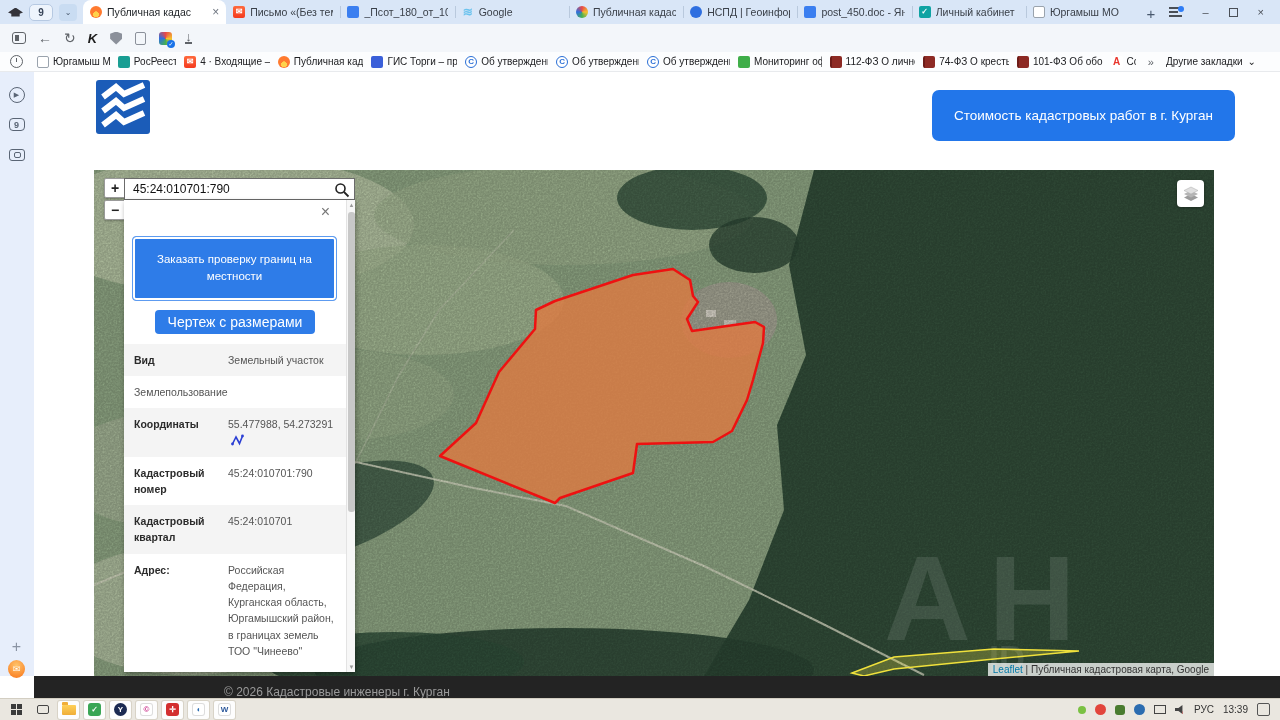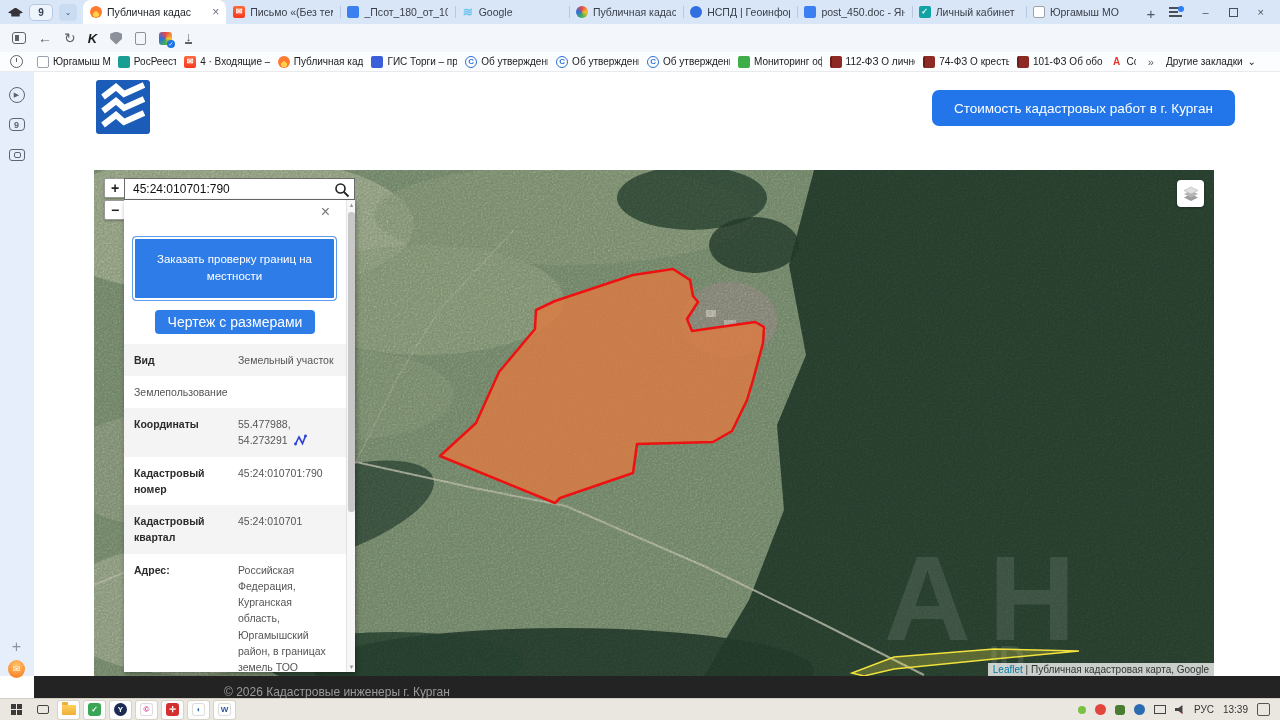--- a/index.html
+++ b/index.html
@@ -76,40 +76,40 @@
   .nine-ic{width:16px;height:13px;border:1.5px solid #5a6575;border-radius:4px;font-size:9px;font-weight:700;display:flex;align-items:center;justify-content:center;color:#5a6575;}
   .cam-ic{width:16px;height:12px;border:1.5px solid #5a6575;border-radius:3px;position:relative;}
   .cam-ic::after{content:"";position:absolute;left:4px;top:2.5px;width:5px;height:4px;border:1.5px solid #5a6575;border-radius:2px;}
   .plus-ic{font-size:16px;color:#8a93a3;}
   .railmail-ic{width:18px;height:18px;border-radius:50%;background:radial-gradient(circle at 50% 30%,#ffc46b,#f97316);display:flex;align-items:center;justify-content:center;color:#fff;font-size:9px;}
 
   
   .page{position:absolute;left:34px;top:72px;width:1246px;height:604px;background:#fff;}
   .logo-box{position:absolute;left:62px;top:8px;width:54px;height:54px;}
   .logo-text{position:absolute;left:130px;top:11px;font-size:15px;font-weight:800;color:#1d3d99;line-height:16.5px;letter-spacing:.4px;}
-  .cta-btn{position:absolute;left:898px;top:18px;height:36px;padding:0 22px;background:#2276ea;border:none;border-radius:7px;color:#fff;font-size:13.5px;display:flex;align-items:center;font-family:"Liberation Sans",sans-serif;}
+  .cta-btn{position:absolute;left:898px;top:18px;height:51px;padding:0 22px;background:#2276ea;border:none;border-radius:7px;color:#fff;font-size:13.5px;display:flex;align-items:center;font-family:"Liberation Sans",sans-serif;}
 
   
   .map{position:absolute;left:60px;top:98px;width:1120px;height:506px;overflow:hidden;background:#8ea583;}
   .zoombtn{position:absolute;width:22px;height:20px;background:#fff;border:1px solid #9a9a9a;border-radius:2px;font-size:14px;font-weight:700;color:#222;display:flex;align-items:center;justify-content:center;box-shadow:0 1px 2px rgba(0,0,0,.25);}
   .searchbox{position:absolute;left:30px;top:8px;width:231px;height:22px;background:#fff;border:1px solid #6b6b6b;}
   .searchbox input{width:100%;height:100%;border:none;outline:none;font-size:12px;padding:0 26px 0 8px;color:#111;font-family:"Liberation Sans",sans-serif;background:transparent;}
   .mag{position:absolute;right:4px;top:3px;}
   .layers-btn{position:absolute;right:10px;top:10px;width:27px;height:27px;background:#fff;border-radius:4px;box-shadow:0 1px 3px rgba(0,0,0,.35);display:flex;align-items:center;justify-content:center;}
   .attrib{position:absolute;right:0;bottom:0;background:rgba(255,255,255,.75);font-size:10px;padding:1px 5px;color:#333;white-space:nowrap;}
   .attrib .lf{color:#0078a8;}
 
   
   .info-panel{position:absolute;left:30px;top:30px;width:231px;height:472px;background:#fff;box-shadow:1px 2px 5px rgba(0,0,0,.35);overflow:hidden;}
   .panel-inner{position:absolute;left:0;top:0;right:9px;}
   .panel-close{position:absolute;top:4px;right:16px;font-size:16px;color:#777;line-height:1;}
   .order-btn{display:block;margin:36px 8px 0;width:205px;background:#2e7ce8;border:1px solid #5d9bf0;box-shadow:inset 0 0 0 2px #fff;color:#fff;font-size:11.5px;padding:14px 12px;border-radius:4px;text-align:center;line-height:1.5;font-family:"Liberation Sans",sans-serif;}
   .draw-btn{display:block;margin:9px auto 10px;background:#2e7ce8;color:#fff;font-size:14px;padding:4px 13px;border-radius:4px;border:none;font-family:"Liberation Sans",sans-serif;}
   .itable{margin-top:4px;font-size:10.5px;}
-  .irow{display:flex;padding:8px 10px;gap:20px;justify-content:space-between;}
+  .irow{display:flex;padding:8px 10px;gap:10px;justify-content:space-between;}
   .irow.gray{background:#f4f4f4;}
   .ilabel{width:84px;font-weight:700;color:#2b2b2b;line-height:1.55;flex:none;}
   .ival{flex:1;color:#555;line-height:1.55;}
   .scrolltrack{position:absolute;right:0;top:0;bottom:0;width:9px;background:#f7f7f7;border-left:1px solid #e3e3e3;}
   .scrollarrow{position:absolute;left:0;width:9px;font-size:6px;color:#999;text-align:center;}
   .scrollthumb{position:absolute;left:1px;top:12px;width:7px;height:300px;background:#c8c8c8;border-radius:3px;}
 
   
   .footer{position:absolute;left:34px;top:676px;width:1246px;height:22px;background:#232323;overflow:hidden;}
   .footer-text{position:absolute;left:190px;top:9px;font-size:12px;color:#9a9a9a;white-space:nowrap;}

